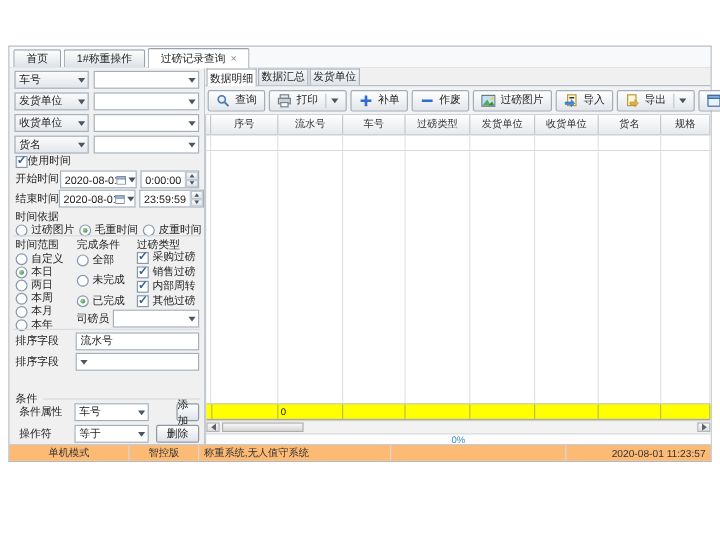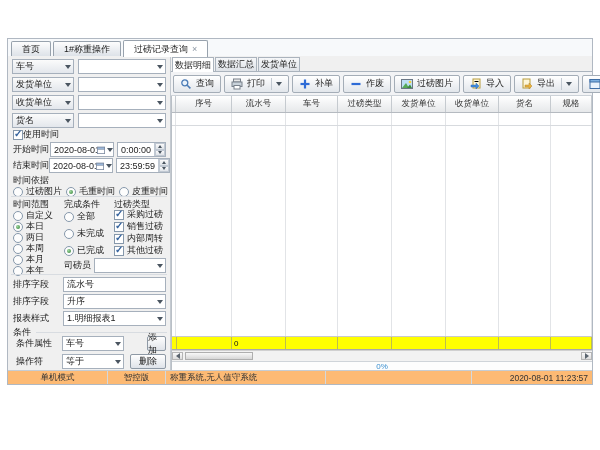--- a/index.html
+++ b/index.html
@@ -338,30 +338,20 @@
 
       <div class="row" style="top:221px;left:5px;right:4px">
         <span class="lbl" style="width:50px">排序字段</span>
         <div class="combo" style="flex:1">
           <span class="tx">流水号</span>
         </div>
       </div>
       <div class="row" style="top:238px;left:5px;right:4px">
         <span class="lbl" style="width:50px">排序字段</span>
         <div class="combo" style="flex:1">
-          <span class="tx">升序</span>
-          <span class="ar">
-              <span class="tri"></span>
-            </span>
-        </div>
-      </div>
-      <div class="row" style="top:255px;left:5px;right:4px">
-        <span class="lbl" style="width:50px">报表样式</span>
-        <div class="combo" style="flex:1">
-          <span class="tx">1.明细报表1</span>
           <span class="ar">
               <span class="tri"></span>
             </span>
         </div>
       </div>
 
       <div class="row" style="top:270px;left:5px">
           <span class="lbl">条件</span>
         </div>
       <div class="groupline" style="top:276px;left:28px"></div>

